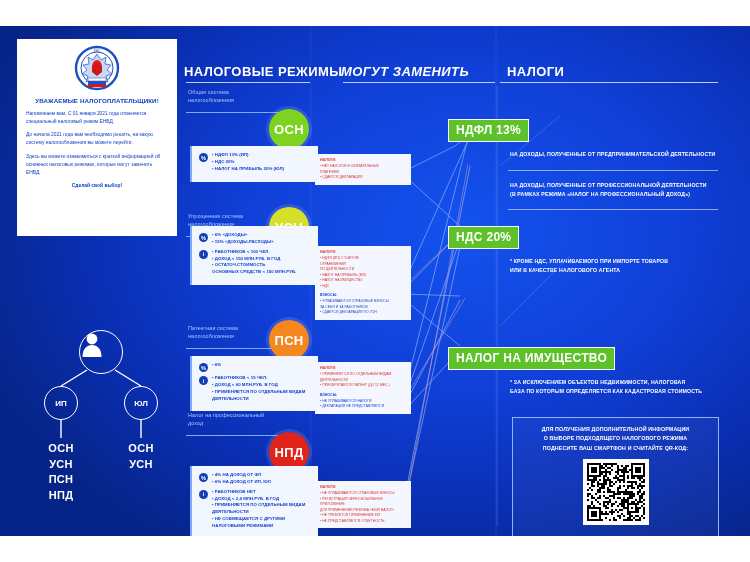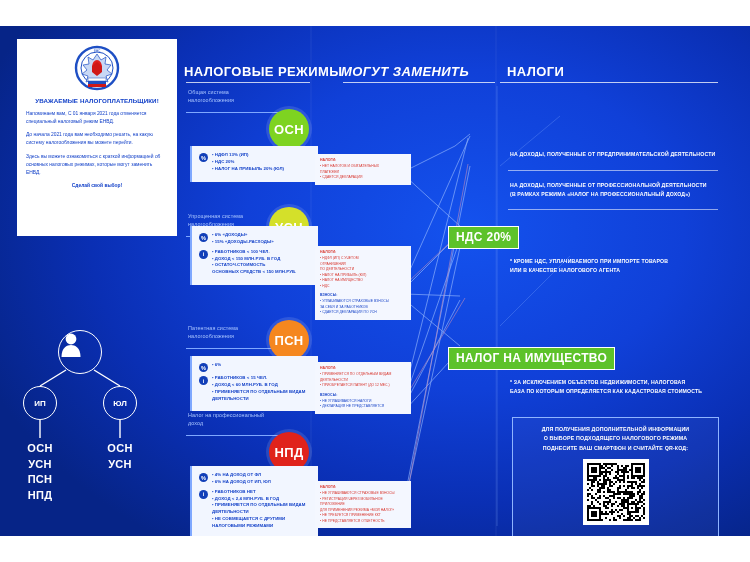--- a/index.html
+++ b/index.html
@@ -30,21 +30,21 @@
     text-align: center; color: #1240c8; font-weight: bold;
     font-size: 6.2px; letter-spacing: .1px; margin-top: 1px; margin-bottom: 6px;
   }
   .notice p {
     color: #1240c8; font-size: 4.9px; line-height: 1.62; margin-bottom: 5.5px;
     letter-spacing: 0px;
   }
   .notice p.center { text-align: center; font-weight: bold; margin-top: 2px; }
 
   
-  .tree { position: absolute; left: 6px; top: 300px; width: 160px; height: 190px; }
+  .tree { position: absolute; left: 27px; top: 300px; width: 160px; height: 190px; }
   .tree svg { position: absolute; left:0; top:0; }
   .node {
     position: absolute; border: 1.6px solid #ffffff; border-radius: 50%;
     display: flex; align-items: center; justify-content: center;
     color: #ffffff; font-weight: bold; font-size: 8px;
   }
   .node-person { left: 52px; top: 4px; width: 44px; height: 44px; }
   .node-ip { left: 17px; top: 60px; width: 34px; height: 34px; }
   .node-ul { left: 97px; top: 60px; width: 34px; height: 34px; }
   .leaf-col {
@@ -352,20 +352,21 @@
     <div class="mid-head">НАЛОГИ:</div>
     <div class="mid-list" id="mid3">
         <div>НЕ УПЛАЧИВАЮТСЯ СТРАХОВЫЕ ВЗНОСЫ</div>
         <div>РЕГИСТРАЦИЯ ЧЕРЕЗ МОБИЛЬНОЕ ПРИЛОЖЕНИЕ</div>
         <div class="cont">ДЛЯ ПРИМЕНЕНИЯ РЕЖИМА «МОЙ НАЛОГ»</div>
         <div>НЕ ТРЕБУЕТСЯ ПРИМЕНЕНИЕ ККТ</div>
         <div>НЕ ПРЕДСТАВЛЯЕТСЯ ОТЧЕТНОСТЬ</div>
       </div>
   </div>
 
+  <div class="tax-chip" style="left: 448px; top: 93px; background: rgb(93, 194, 42);">НДФЛ 13%</div>
   <div class="tax-note" style="left:510px; top:124px;">НА ДОХОДЫ, ПОЛУЧЕННЫЕ ОТ ПРЕДПРИНИМАТЕЛЬСКОЙ ДЕЯТЕЛЬНОСТИ</div>
   <div class="tax-sep" style="left:508px; top:144px; width:210px;"></div>
   <div class="tax-note" style="left:510px; top:155px;">НА ДОХОДЫ, ПОЛУЧЕННЫЕ ОТ ПРОФЕССИОНАЛЬНОЙ ДЕЯТЕЛЬНОСТИ<br>(В РАМКАХ РЕЖИМА «НАЛОГ НА ПРОФЕССИОНАЛЬНЫЙ ДОХОД»)</div>
   <div class="tax-sep" style="left:508px; top:183px; width:210px;"></div>
 
   <div class="tax-chip" style="left: 448px; top: 200px; background: rgb(93, 194, 42);">НДС 20%</div>
   <div class="tax-note" style="left:510px; top:231px;">* КРОМЕ НДС, УПЛАЧИВАЕМОГО ПРИ ИМПОРТЕ ТОВАРОВ<br>ИЛИ В КАЧЕСТВЕ НАЛОГОВОГО АГЕНТА</div>
 
 
   <div class="tax-chip" style="left: 448px; top: 321px; background: rgb(93, 194, 42);">НАЛОГ НА ИМУЩЕСТВО</div>

